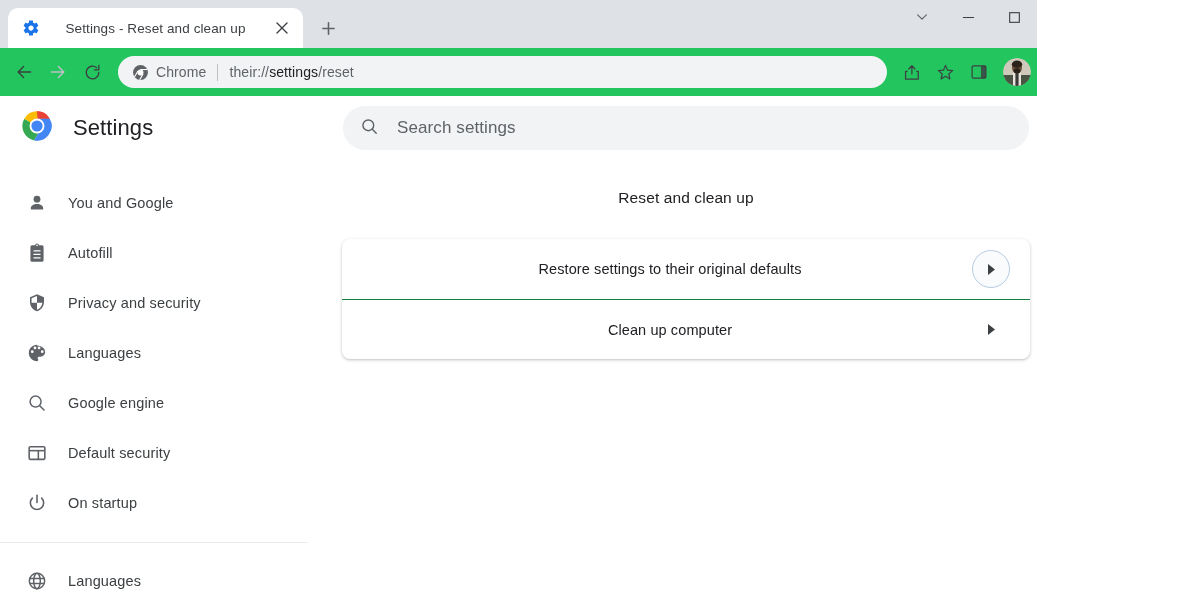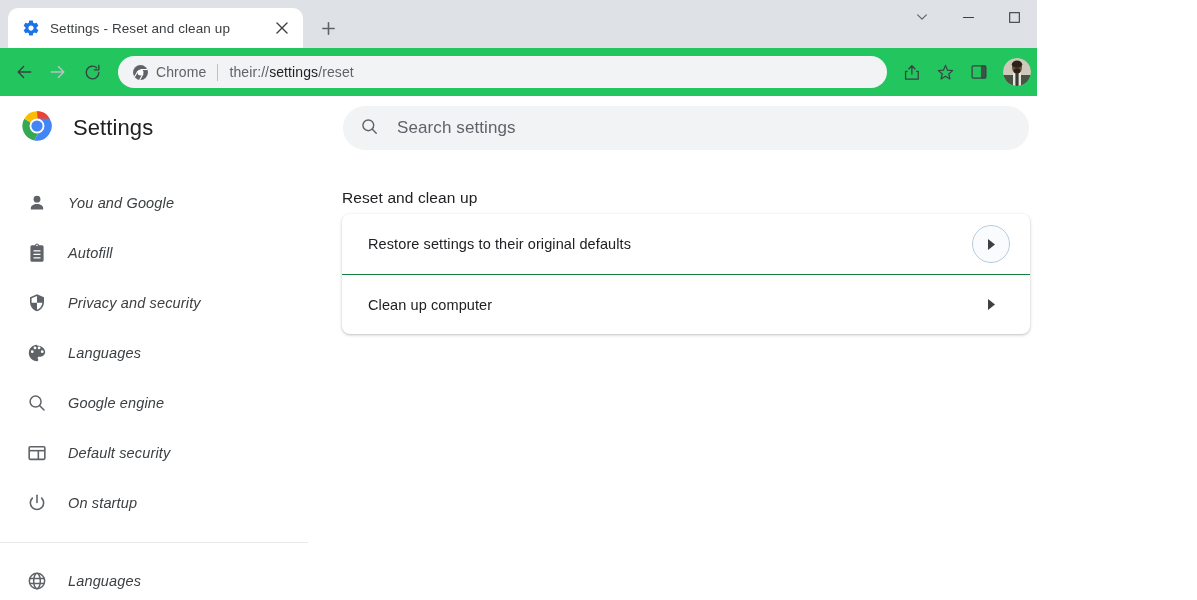--- a/index.html
+++ b/index.html
@@ -5,21 +5,21 @@
   * { box-sizing: border-box; margin: 0; padding: 0; }
   html, body {
     width: 1197px; height: 600px;
     overflow: hidden;
     background: #ffffff;
     font-family: "Liberation Sans", sans-serif;
     -webkit-font-smoothing: antialiased;
   }
 
   
-  .browser { width: 1037px; height: 600px; position: relative; }
+  .browser { width: 1037px; height: 600px; position: relative; text-align: center; }
 
   .tabstrip {
     height: 48px;
     background: #dee1e6;
     display: flex;
     align-items: flex-end;
     position: relative;
   }
   .tab {
     height: 40px;
@@ -156,21 +156,20 @@
     font-size: 17px; color: #5f6368; letter-spacing: .1px;
   }
 
   .body-row { display: flex; height: 440px; }
 
   .sidebar {
     width: 308px;
     flex: 0 0 308px;
     padding-top: 18px;
     position: relative;
-    font-style: italic;
   }
   .nav-item {
     height: 50px;
     display: flex;
     align-items: center;
     gap: 21px;
     padding-left: 26px;
   }
   .nav-icon {
     width: 21px; height: 21px; flex: 0 0 21px;
@@ -190,21 +189,21 @@
 
   .content {
     flex: 1 1 auto;
     padding: 29px 7px 0 34px;
     min-width: 0;
   }
   .section-title {
     font-size: 15.5px;
     color: #202124;
     letter-spacing: .1px;
-    margin-bottom: 7px;
+    margin-bottom: 32px;
   }
   .card {
     background: #ffffff;
     border-radius: 8px;
     box-shadow: 0 1px 2px rgba(60,64,67,.20), 0 1px 3px 1px rgba(60,64,67,.10);
     overflow: hidden;
   }
   .card-row {
     height: 60px;
     display: flex;

